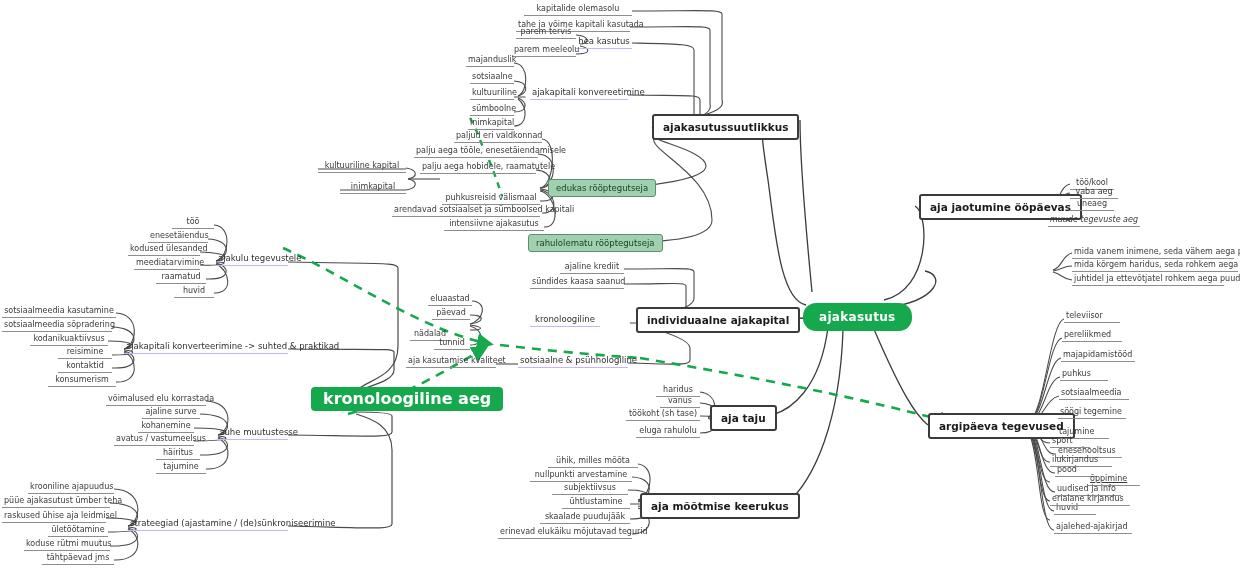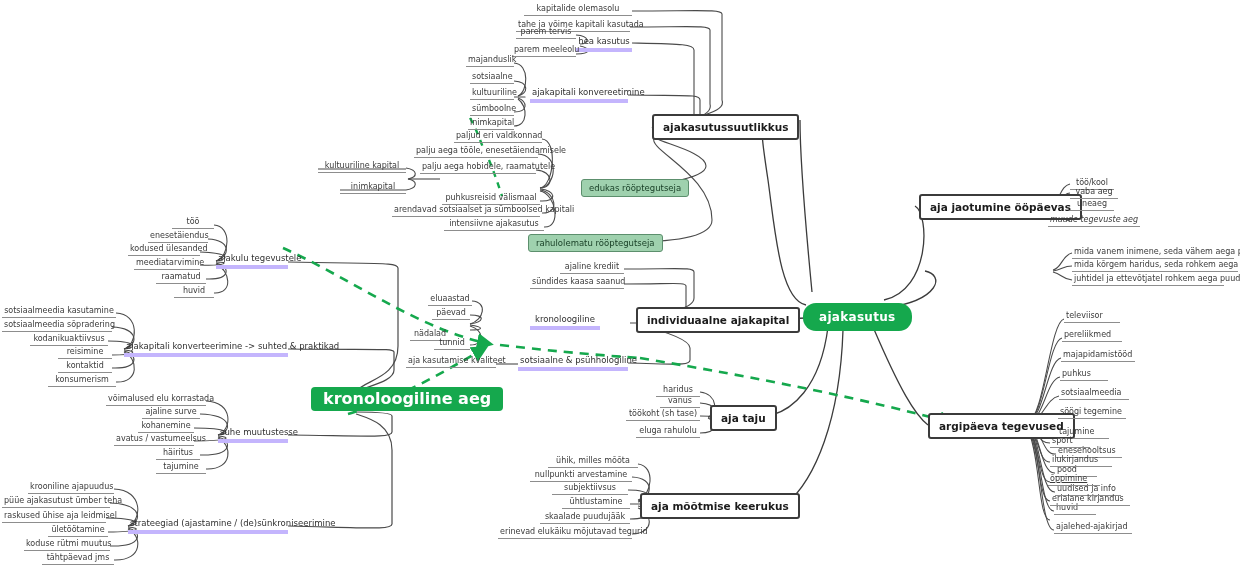--- a/index.html
+++ b/index.html
@@ -18,21 +18,21 @@
     font-size:8px;color:#3a3a3a;line-height:10px;
     border-bottom:1px solid #8d8d8d;
     padding:0 2px 1px 2px;
     text-align:center;
   }
   .leaf.lalign{text-align:left;}
 
   
   .mid{
     font-size:8.5px;color:#303030;line-height:11px;
-    border-bottom:4px solid #c4b5fd;
+    border-bottom:1px solid #c4b5fd;
     padding:0 2px 1px 2px;
     text-align:center;
   }
 
   
   .boxed{
     font-size:10.5px;font-weight:bold;color:#1c1c1c;
     border:2px solid #3b3b3b;border-radius:3px;background:#ffffff;
     padding:5px 9px;line-height:12px;text-align:center;
   }
@@ -239,21 +239,21 @@
   <div class="node leaf" style="left:516px;top:27px;width:60px;">parem tervis</div>
   <div class="node leaf" style="left:512px;top:45px;width:64px;">parem meeleolu</div>
 
   <div class="node mid" style="left:530px;top:87px;width:98px;">ajakapitali konvereetimine</div>
   <div class="node leaf" style="left:466px;top:55px;width:48px;">majanduslik</div>
   <div class="node leaf" style="left:470px;top:72px;width:44px;">sotsiaalne</div>
   <div class="node leaf" style="left:470px;top:88px;width:44px;">kultuuriline</div>
   <div class="node leaf" style="left:470px;top:104px;width:44px;">sümboolne</div>
   <div class="node leaf" style="left:468px;top:118px;width:46px;">inimkapital</div>
 
-  <div class="node palegreen" style="left:548px;top:179px;margin-left:33px;">edukas rööptegutseja</div>
+  <div class="node palegreen" style="left:548px;top:179px;">edukas rööptegutseja</div>
   <div class="node leaf" style="left:454px;top:131px;width:88px;">paljud eri valdkonnad</div>
   <div class="node leaf" style="left:414px;top:146px;width:124px;">palju aega tööle, enesetäiendamisele</div>
   <div class="node leaf" style="left:420px;top:162px;width:116px;">palju aega hobidele, raamatutele</div>
   <div class="node leaf" style="left:442px;top:193px;width:98px;">puhkusreisid välismaal</div>
   <div class="node leaf" style="left:392px;top:205px;width:148px;">arendavad sotsiaalset ja sümboolsed kapitali</div>
   <div class="node leaf" style="left:444px;top:219px;width:100px;">intensiivne ajakasutus</div>
 
   <div class="node leaf" style="left:318px;top:161px;width:88px;">kultuuriline kapital</div>
   <div class="node leaf" style="left:340px;top:182px;width:66px;">inimkapital</div>
 
@@ -302,21 +302,21 @@
   <div class="node leaf lalign" style="left:1059px;top:388px;width:70px;">sotsiaalmeedia</div>
   <div class="node leaf lalign" style="left:1058px;top:407px;width:68px;">söögi tegemine</div>
   <div class="node leaf lalign" style="left:1057px;top:427px;width:52px;">tajumine</div>
   <div class="node leaf lalign" style="left:1056px;top:446px;width:66px;">enesehooltsus</div>
   <div class="node leaf lalign" style="left:1055px;top:465px;width:42px;">pood</div>
   <div class="node leaf lalign" style="left:1055px;top:484px;width:66px;">uudised ja info</div>
   <div class="node leaf lalign" style="left:1054px;top:503px;width:42px;">huvid</div>
   <div class="node leaf lalign" style="left:1054px;top:522px;width:78px;">ajalehed-ajakirjad</div>
   <div class="node leaf lalign" style="left:1050px;top:436px;width:40px;">sport</div>
   <div class="node leaf lalign" style="left:1050px;top:455px;width:62px;">ilukirjandus</div>
-  <div class="node leaf lalign" style="left:1048px;top:474px;width:52px;text-decoration:underline;">õppimine</div>
+  <div class="node leaf lalign" style="left:1088px;top:474px;width:52px;text-decoration:underline;">õppimine</div>
   <div class="node leaf lalign" style="left:1050px;top:494px;width:80px;">erialane kirjandus</div>
 
   <div class="node greenfill" style="left:311px;top:387px;">kronoloogiline aeg</div>
 
   <div class="node mid" style="left:216px;top:253px;width:72px;">ajakulu tegevustele</div>
   <div class="node leaf" style="left:172px;top:217px;width:42px;">töö</div>
   <div class="node leaf" style="left:148px;top:231px;width:60px;">enesetäiendus</div>
   <div class="node leaf" style="left:128px;top:244px;width:72px;">kodused ülesanded</div>
   <div class="node leaf" style="left:134px;top:258px;width:66px;">meediatarvimine</div>
   <div class="node leaf" style="left:156px;top:272px;width:50px;">raamatud</div>

